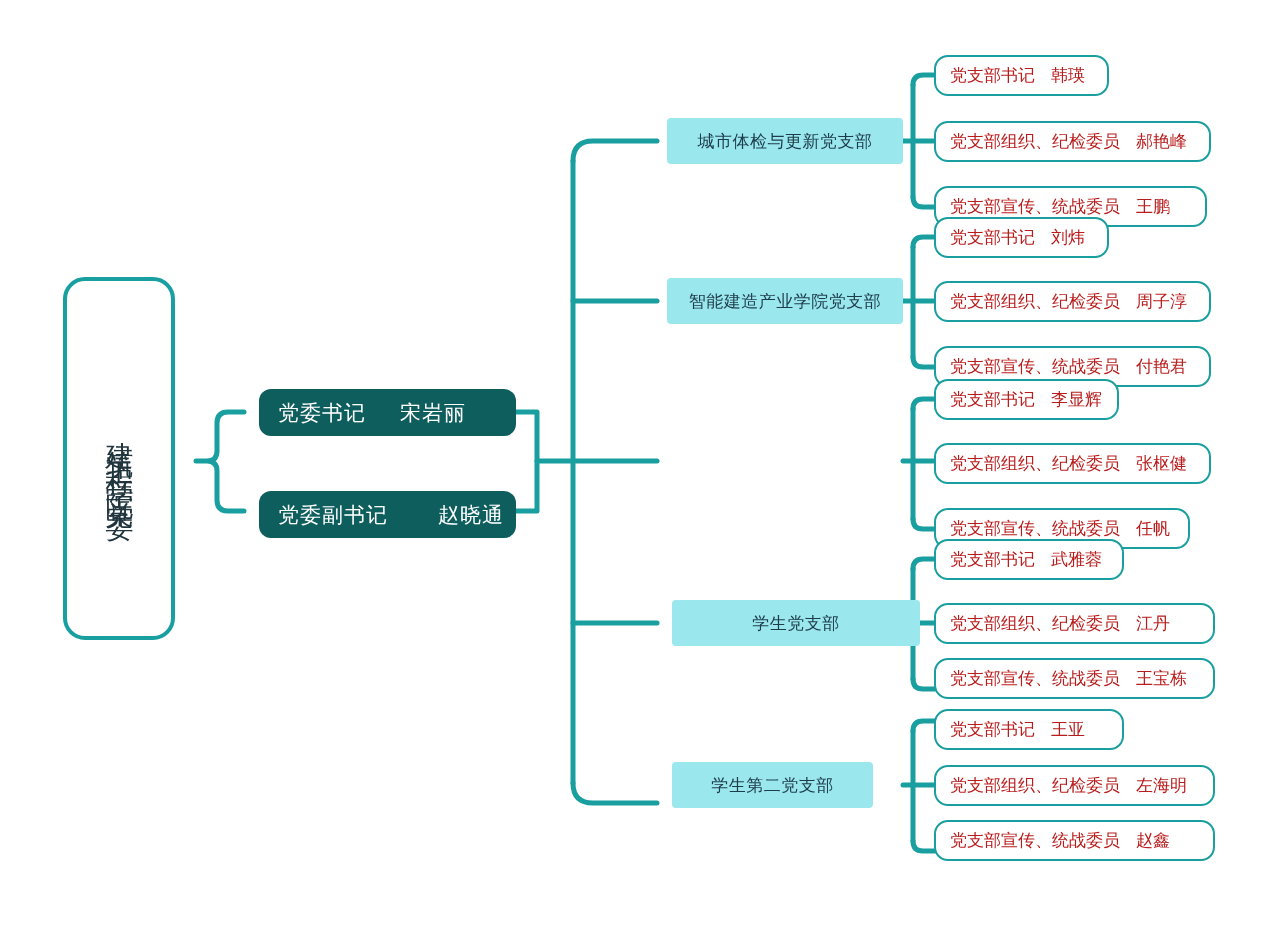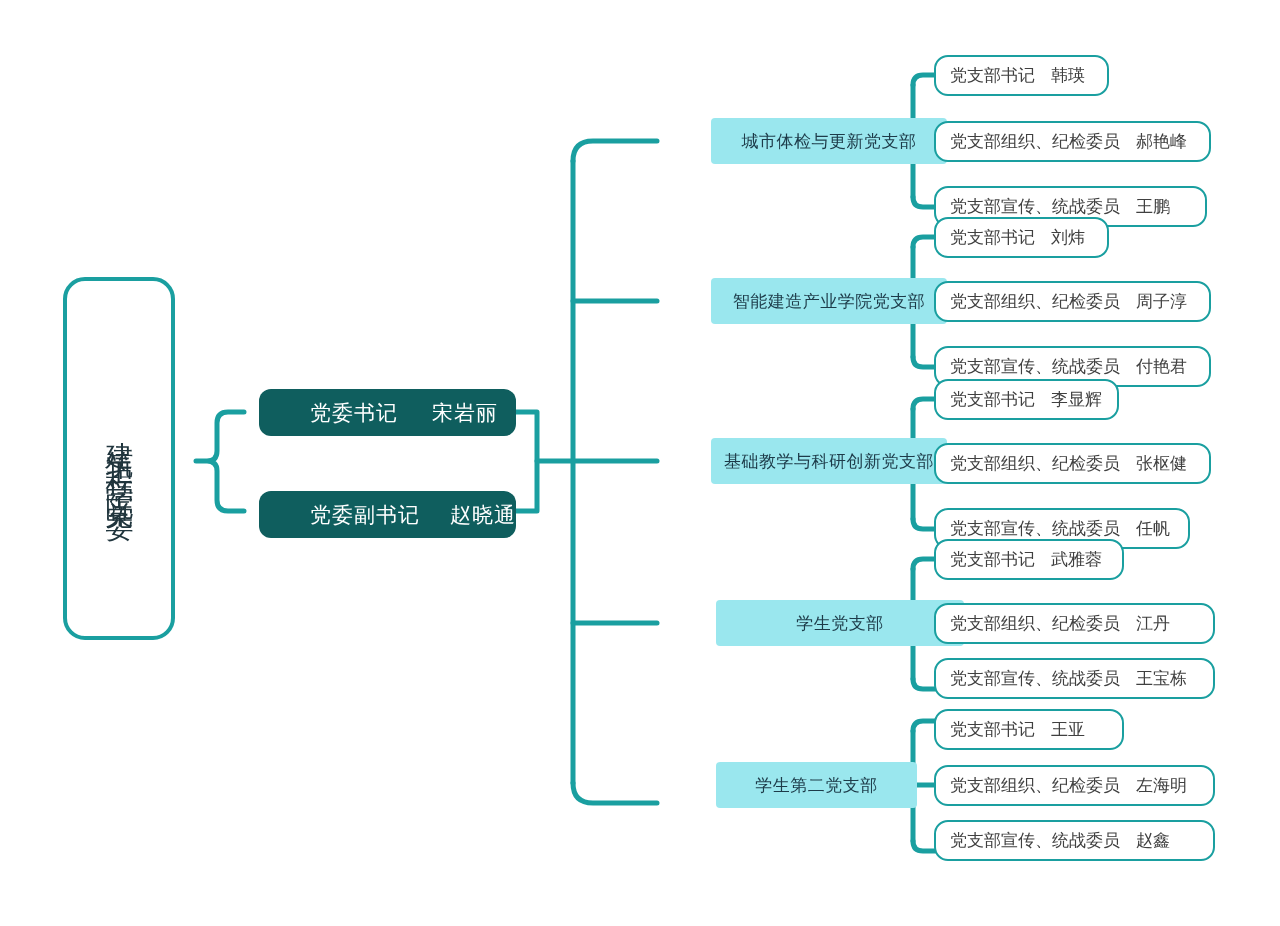--- a/index.html
+++ b/index.html
@@ -58,55 +58,54 @@
     background: #0f5e5e;
     border-radius: 12px;
     box-sizing: border-box;
     display: flex;
     align-items: center;
     color: #ffffff;
     font-size: 21px;
     padding-left: 19px;
     white-space: nowrap;
   }
-  .leader-box .role { letter-spacing: 1px; margin-left: 32px; }
+  .leader-box .role { letter-spacing: 1px; }
   .leader-box .gap  { display: inline-block; width: 34px; }
   .leader-box .name { letter-spacing: 1px; }
 
   #leader-0 { left: 259px; top: 389px; width: 257px; }
   #leader-1 { left: 259px; top: 491px; width: 257px; gap: 8px; }
 
   
   .branch-box {
     position: absolute;
     height: 46px;
     background: #9ae7ee;
     border-radius: 4px;
     box-sizing: border-box;
     display: flex;
     align-items: center;
     justify-content: center;
     color: #1d3b49;
     font-size: 17px;
     white-space: nowrap;
     letter-spacing: 0.5px;
-    margin-left: 44px;
   }
 
   
   .leaf-box {
     position: absolute;
     height: 41px;
     background: #ffffff;
     border: 2.5px solid #1a9fa0;
     border-radius: 14px;
     box-sizing: border-box;
     display: flex;
     align-items: center;
-    color: #404040;
+    color: #b91c1c;
     font-size: 17px;
     padding-left: 14px;
     white-space: nowrap;
   }
   .leaf-box .lgap { display: inline-block; width: 16px; }
 
   
   .watermark {
     position: absolute;
     left: 0;
@@ -221,23 +220,20 @@
     <span>党支部组织、纪检委员</span>
     <span class="lgap"></span>
     <span>周子淳</span>
   </div>
   <div class="leaf-box" style="left:934px; top:346px; width:277px;">
     <span>党支部宣传、统战委员</span>
     <span class="lgap"></span>
     <span>付艳君</span>
   </div>
 
-  <div class="branch-box" style="left:667px; top:438px; width:236px;">
-    <span>基础教学与科研创新党支部</span>
-  </div>
   <div class="leaf-box" style="left:934px; top:379px; width:185px;">
     <span>党支部书记</span>
     <span class="lgap"></span>
     <span>李显辉</span>
   </div>
   <div class="leaf-box" style="left:934px; top:443px; width:277px;">
     <span>党支部组织、纪检委员</span>
     <span class="lgap"></span>
     <span>张枢健</span>
   </div>

